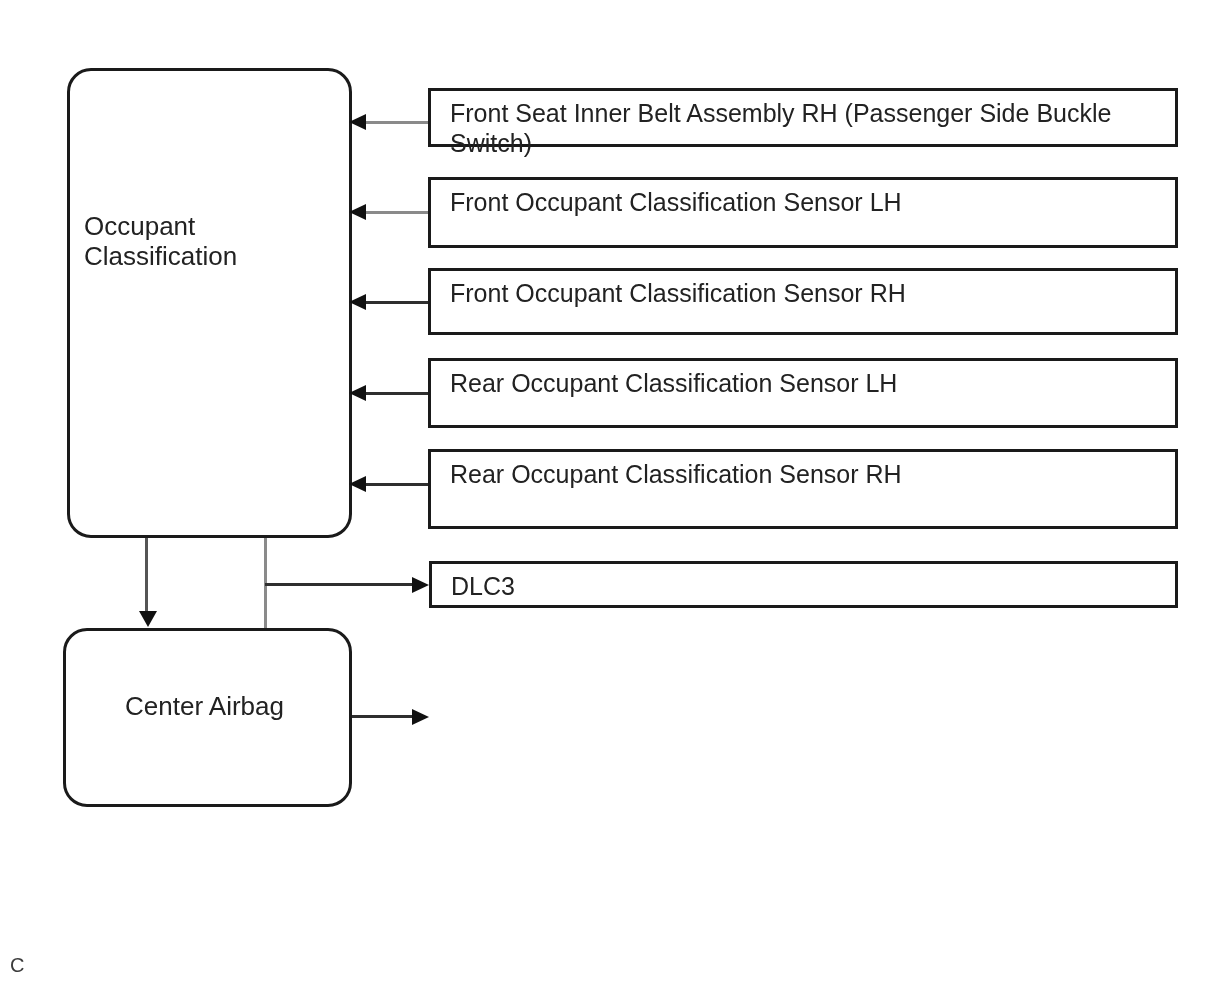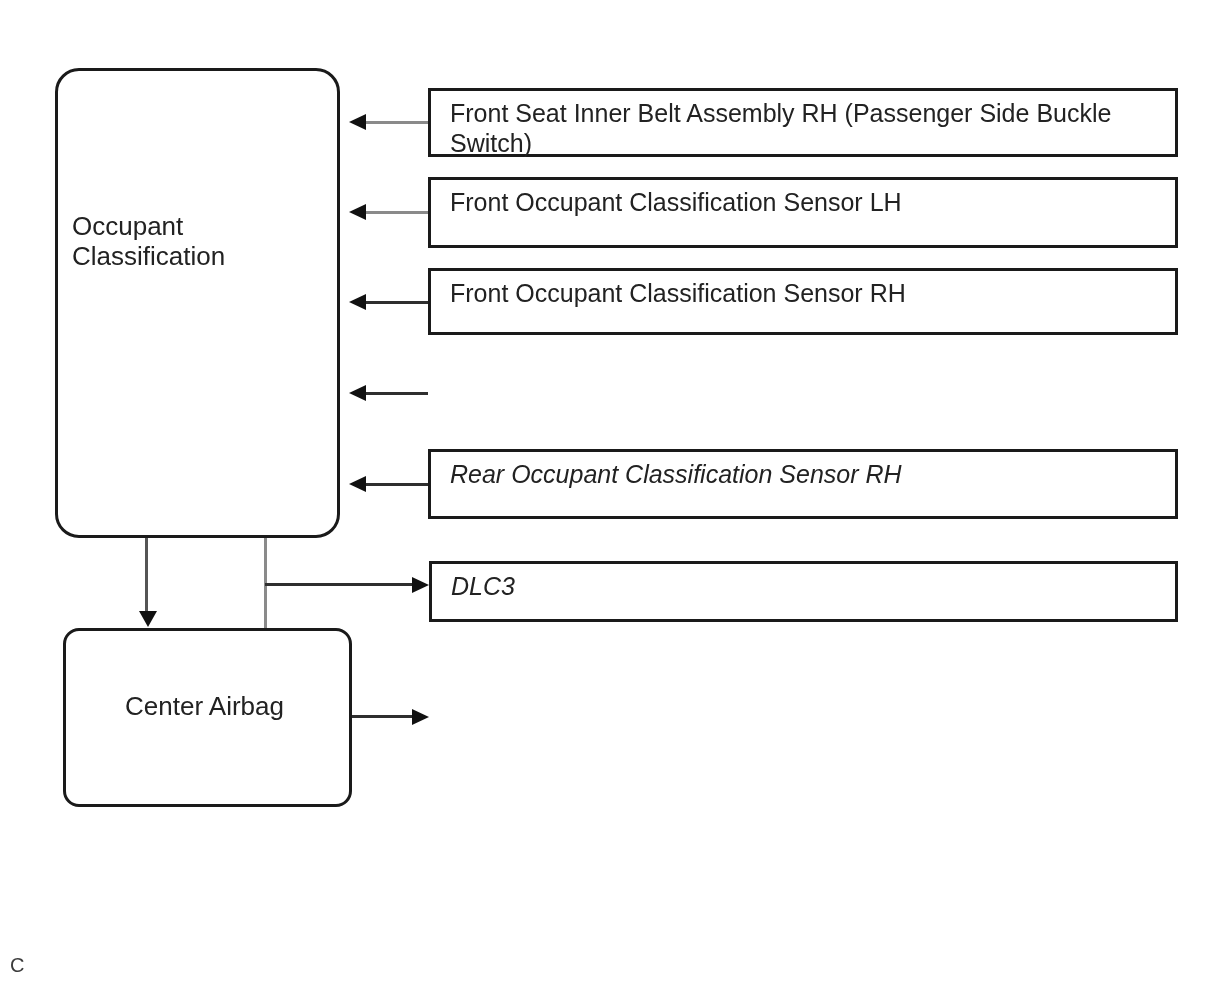--- a/index.html
+++ b/index.html
@@ -9,30 +9,30 @@
   html,body{margin:0;padding:0;background:var(--background);}
   #stage{
     position:relative; width:1210px; height:986px; background:var(--background);
     font-family:"Liberation Sans", sans-serif; color:var(--text); overflow:hidden;
   }
   .box{
     position:absolute; background:#fff; border:3px solid var(--box-border);
     box-sizing:border-box; font-size:25px; line-height:30px; color:var(--text);
   }
   .io{left:428px; width:750px; padding:7px 12px 0 19px;}
-  .in1{top:88px;  height:69px;}
+  .in1{top:88px;  height:59px;}
   .in2{top:177px; height:71px;}
   .in3{top:268px; height:67px;}
   .in4{top:358px; height:70px;}
-  .in5{top:449px; height:70px;font-style:italic;}
-  .dlc{left:429px; top:561px; width:749px; height:61px; padding:7px 12px 0 19px;font-style:italic;}
+  .in5{top:449px; height:80px;}
+  .dlc{left:429px; top:561px; width:749px; height:47px; padding:7px 12px 0 19px;}
   .acc{left:428px; top:684px; width:750px; height:68px; padding:7px 12px 0 19px;}
   .rounded{border-radius:24px;}
-  .ecu{left:55px; top:68px;  width:285px; height:470px; font-size:26px; padding:140px 8px 0 14px;}
-  .cab{left:63px; top:628px; width:289px; height:179px; font-size:26px; padding:60px 8px 0 59px;border-radius:16px;}
+  .ecu{left:67px; top:68px;  width:285px; height:470px; font-size:26px; padding:140px 8px 0 14px;}
+  .cab{left:63px; top:628px; width:289px; height:179px; font-size:26px; padding:60px 8px 0 59px;}
   .lbl-line{display:block;}
   .hline{position:absolute; height:3px;}
   .vline{position:absolute; width:3px;}
   .tri{position:absolute; width:0; height:0;}
   .tri-left {border-top:8px solid transparent; border-bottom:8px solid transparent; border-right:17px solid var(--arrowhead);}
   .tri-right{border-top:8px solid transparent; border-bottom:8px solid transparent; border-left:17px solid var(--arrowhead);}
   .tri-down {border-left:9px solid transparent; border-right:9px solid transparent; border-top:16px solid var(--arrowhead);}
   .a1l{left:366px; top:121px; width:62px; background:var(--connector-gray);}
   .a2l{left:366px; top:211px; width:62px; background:var(--connector-gray);}
   .a3l{left:366px; top:301px; width:62px; background:var(--connector-dark);}
@@ -63,20 +63,23 @@
 
   <div class="box io in1">
     <span>Front Seat Inner Belt Assembly RH (Passenger Side Buckle Switch)</span>
   </div>
   <div class="box io in2">
     <span>Front Occupant Classification Sensor LH</span>
   </div>
   <div class="box io in3">
     <span>Front Occupant Classification Sensor RH</span>
   </div>
+  <div class="box io in4">
+    <span>Rear Occupant Classification Sensor LH</span>
+  </div>
   <div class="box io in5">
     <span>Rear Occupant Classification Sensor RH</span>
   </div>
 
   <div class="hline a1l"></div>
   <div class="tri tri-left a1t"></div>
   <div class="hline a2l"></div>
   <div class="tri tri-left a2t"></div>
   <div class="hline a3l"></div>
   <div class="tri tri-left a3t"></div>

